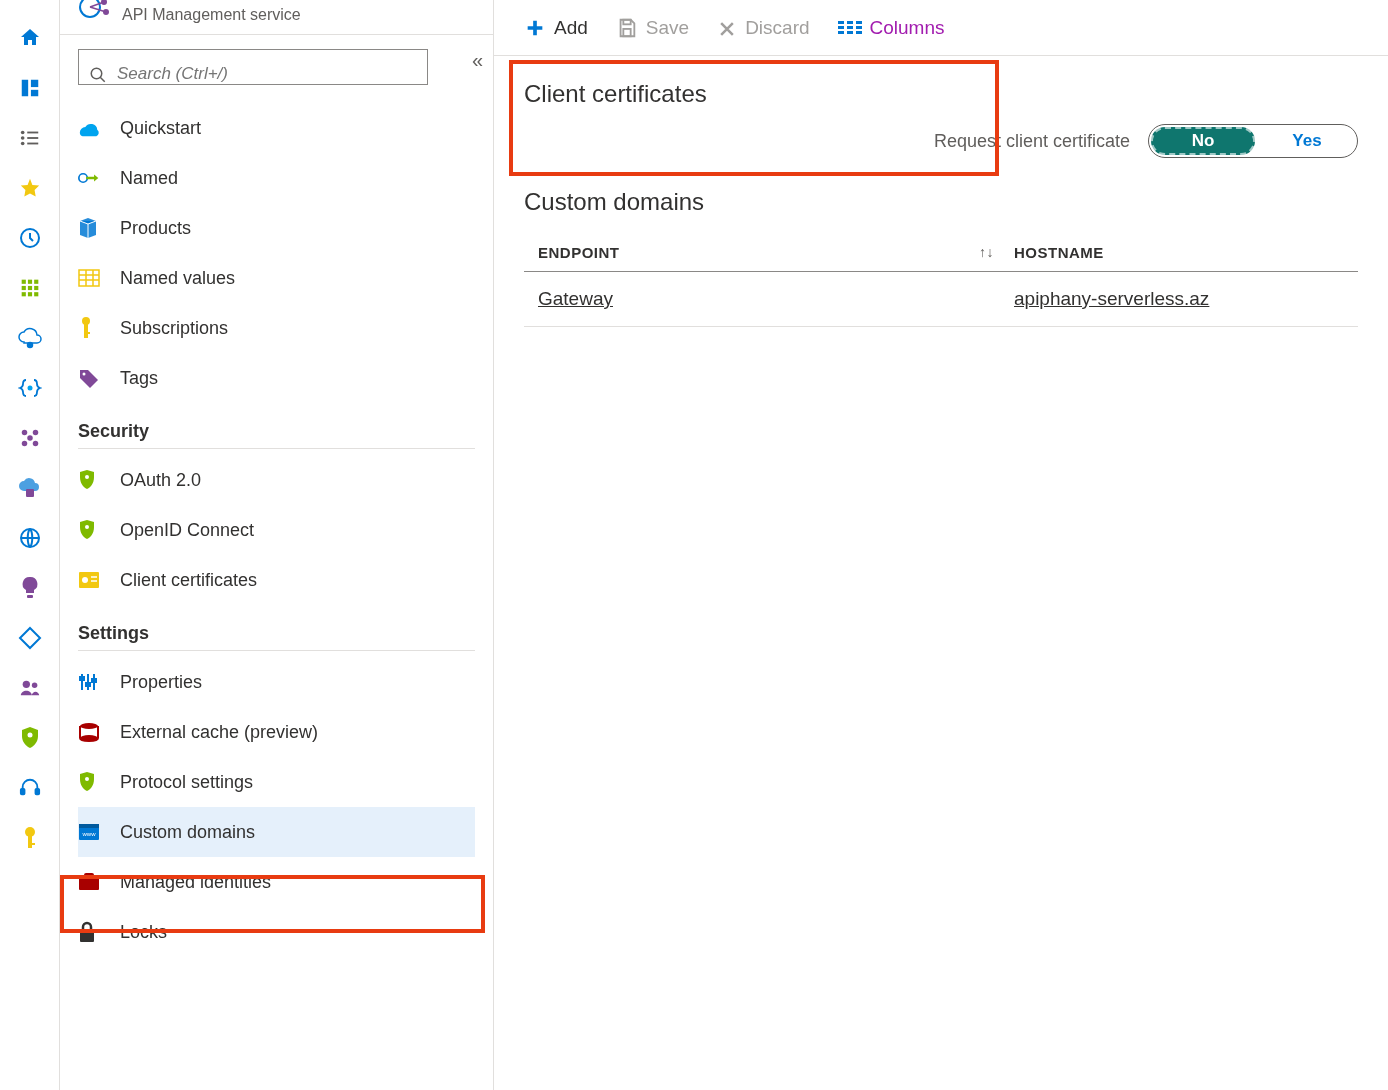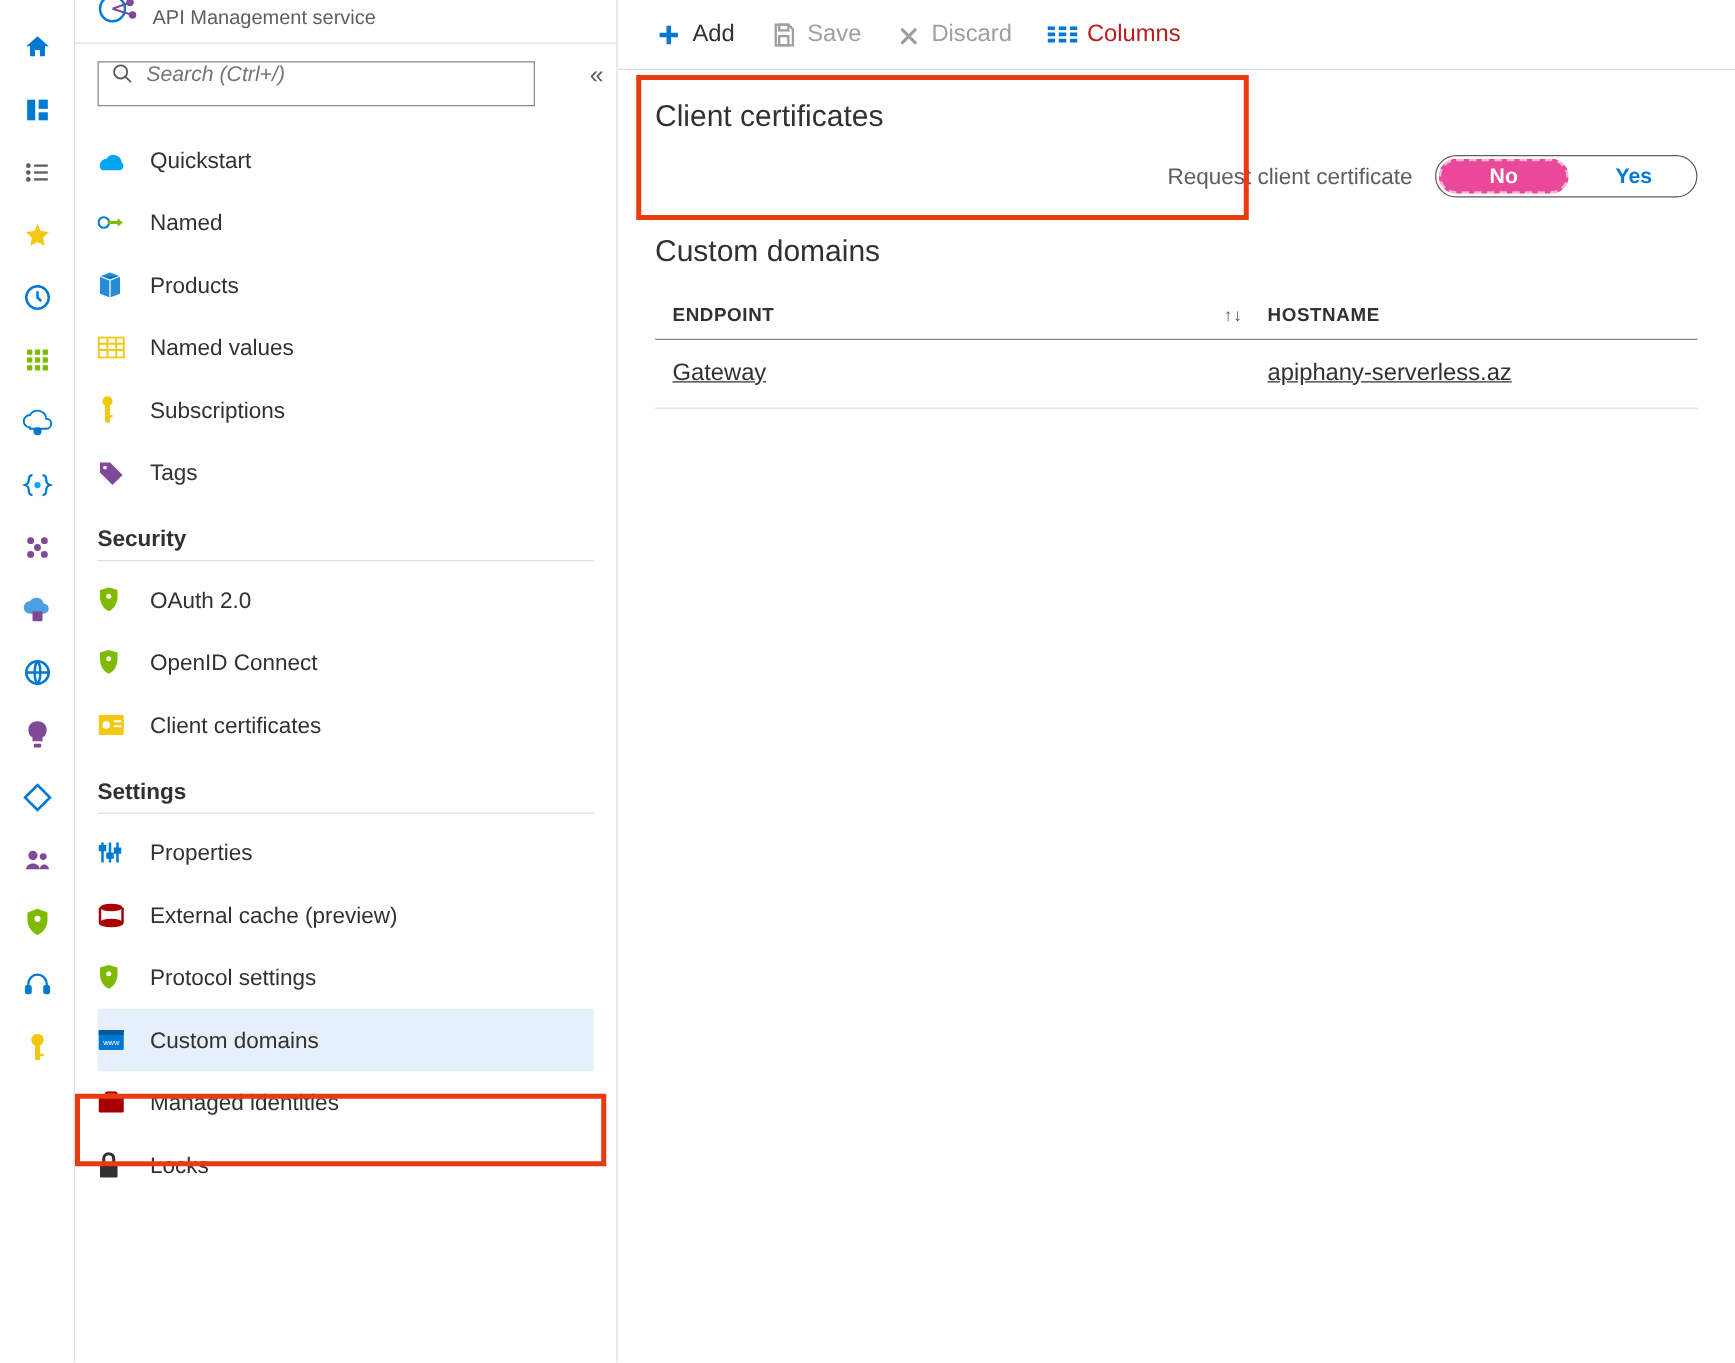--- a/index.html
+++ b/index.html
@@ -69,21 +69,21 @@
     cursor: pointer;
     font-size: 20px;
     color: #605e5c;
   }
 
   .search-box {
     width: 350px;
     height: 36px;
     border: 1px solid #8a8886;
     display: flex;
-    align-items: flex-start;
+    align-items: flex-end;
     padding: 0 10px;
     margin-bottom: 18px;
   }
   .search-box input {
     border: none;
     outline: none;
     font-size: 17px;
     font-style: italic;
     color: #605e5c;
     flex: 1;
@@ -177,21 +177,21 @@
   }
   .toggle-half {
     flex: 1;
     display: flex;
     align-items: center;
     justify-content: center;
     font-size: 17px;
     font-weight: 600;
   }
   .toggle-half.active {
-    background: #ec4899;
+    background: #0f766e;
     color: #fff;
     border-radius: 17px;
     border: 2px dashed rgba(255,255,255,.6);
     margin: 2px;
   }
   .toggle-half.inactive { color: #0078d4; }
 
   .domains-title { font-size: 24px; margin-bottom: 28px; }
 
   .table-header {
@@ -532,21 +532,21 @@
           <rect x="8" y="13" width="8" height="8"></rect>
         </svg>
       <span>Save</span>
     </div>
     <div class="toolbar-btn disabled">
       <svg width="20" height="20" viewBox="0 0 24 24" fill="none" stroke="#a19f9d" stroke-width="3">
           <path d="M5 5l14 14M19 5L5 19"></path>
         </svg>
       <span>Discard</span>
     </div>
-    <div class="toolbar-btn" style="color:#b91c1c">
+    <div class="toolbar-btn" style="color:#a21caf">
       <svg width="24" height="18" viewBox="0 0 24 18" fill="#0078d4">
           <rect x="0" y="0" width="6" height="3"></rect>
           <rect x="0" y="5" width="6" height="3"></rect>
           <rect x="0" y="10" width="6" height="3"></rect>
           <rect x="9" y="0" width="6" height="3"></rect>
           <rect x="9" y="5" width="6" height="3"></rect>
           <rect x="9" y="10" width="6" height="3"></rect>
           <rect x="18" y="0" width="6" height="3"></rect>
           <rect x="18" y="5" width="6" height="3"></rect>
           <rect x="18" y="10" width="6" height="3"></rect>

